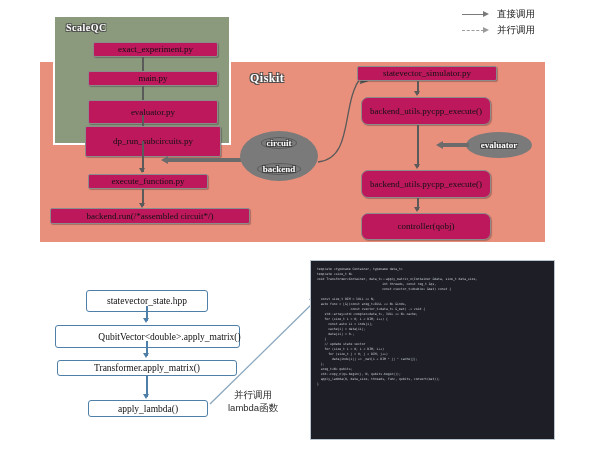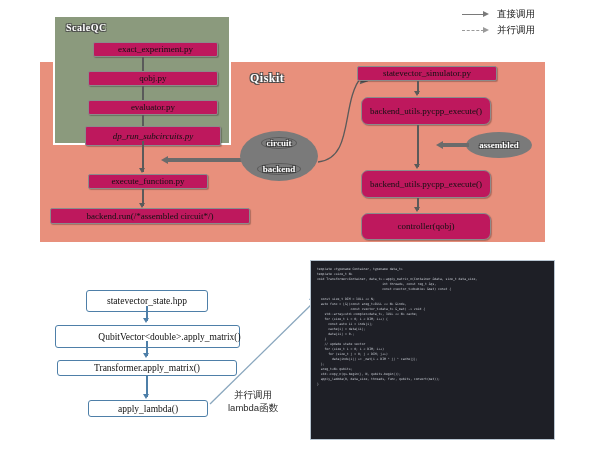--- a/index.html
+++ b/index.html
@@ -217,25 +217,25 @@
 </div>
 
 <div class="panel" style="left:40px; top:62px; width:505px; height:180px; background:#e8907c;"></div>
 <div class="panel-label" style="left:250px; top:71px;">Qiskit</div>
 
 <div class="panel" style="left:53px; top:15px; width:178px; height:130px; background:#8b9a7d; border:2px solid #ffffff;"></div>
 <div class="panel-label" style="left:66px; top:22px; font-size:10px;">ScaleQC</div>
 
 <div class="node" style="left:93px; top:42px; width:125px; height:15px;">exact_experiment.py</div>
 <div class="vline" style="left:142px; top:57px; height:14px;"></div>
-<div class="node" style="left:88px; top:71px; width:130px; height:15px;">qobj.py</div>
+<div class="node" style="left:88px; top:71px; width:130px; height:15px;">main.py</div>
 <div class="vline" style="left:142px; top:86px; height:14px;"></div>
-<div class="node" style="left:88px; top:100px; width:130px; height:15px;">evaluator.py</div>
+<div class="node" style="left:88px; top:100px; width:130px; height:24px;">evaluator.py</div>
 <div class="vline" style="left:142px; top:115px; height:11px;"></div>
-<div class="node" style="left:85px; top:126px; width:136px; height:20px;font-style:italic;">dp_run_subcircuits.py</div>
+<div class="node" style="left:85px; top:126px; width:136px; height:31px;">dp_run_subcircuits.py</div>
 
 <div class="vline" style="left:142px; top:141px; height:31px;"></div>
 <div class="arrowdown" style="left:139px; top:168px;"></div>
 
 <div class="node" style="left:88px; top:174px; width:120px; height:15px;">execute_function.py</div>
 <div class="vline" style="left:142px; top:189px; height:17px;"></div>
 <div class="arrowdown" style="left:139px; top:203px;"></div>
 <div class="node" style="left:50px; top:208px; width:200px; height:16px;">backend.run(/*assembled circuit*/)</div>
 
 <div class="hline" style="left:168px; top:158px; width:75px;"></div>
@@ -257,21 +257,21 @@
 
 <div class="node rounded two-line" style="left:361px; top:97px; width:130px; height:28px;">
   <span>backend_utils.py</span>
   <span>cpp_execute()</span>
 </div>
 
 <div class="vline" style="left:417px; top:125px; height:42px;"></div>
 <div class="arrowdown" style="left:414px; top:164px;"></div>
 
 <div class="ellipse single" style="left:466px; top:132px; width:66px; height:26px;">
-  <span class="ellipse-text">assembled</span>
+  <span class="ellipse-text">evaluator</span>
 </div>
 <div class="hline" style="left:443px; top:143px; width:26px;"></div>
 <div class="arrowleft" style="left:436px; top:140.5px;"></div>
 
 <div class="node rounded two-line" style="left:361px; top:170px; width:130px; height:28px;">
   <span>backend_utils.py</span>
   <span>cpp_execute()</span>
 </div>
 
 <div class="vline" style="left:417px; top:198px; height:12px;"></div>

